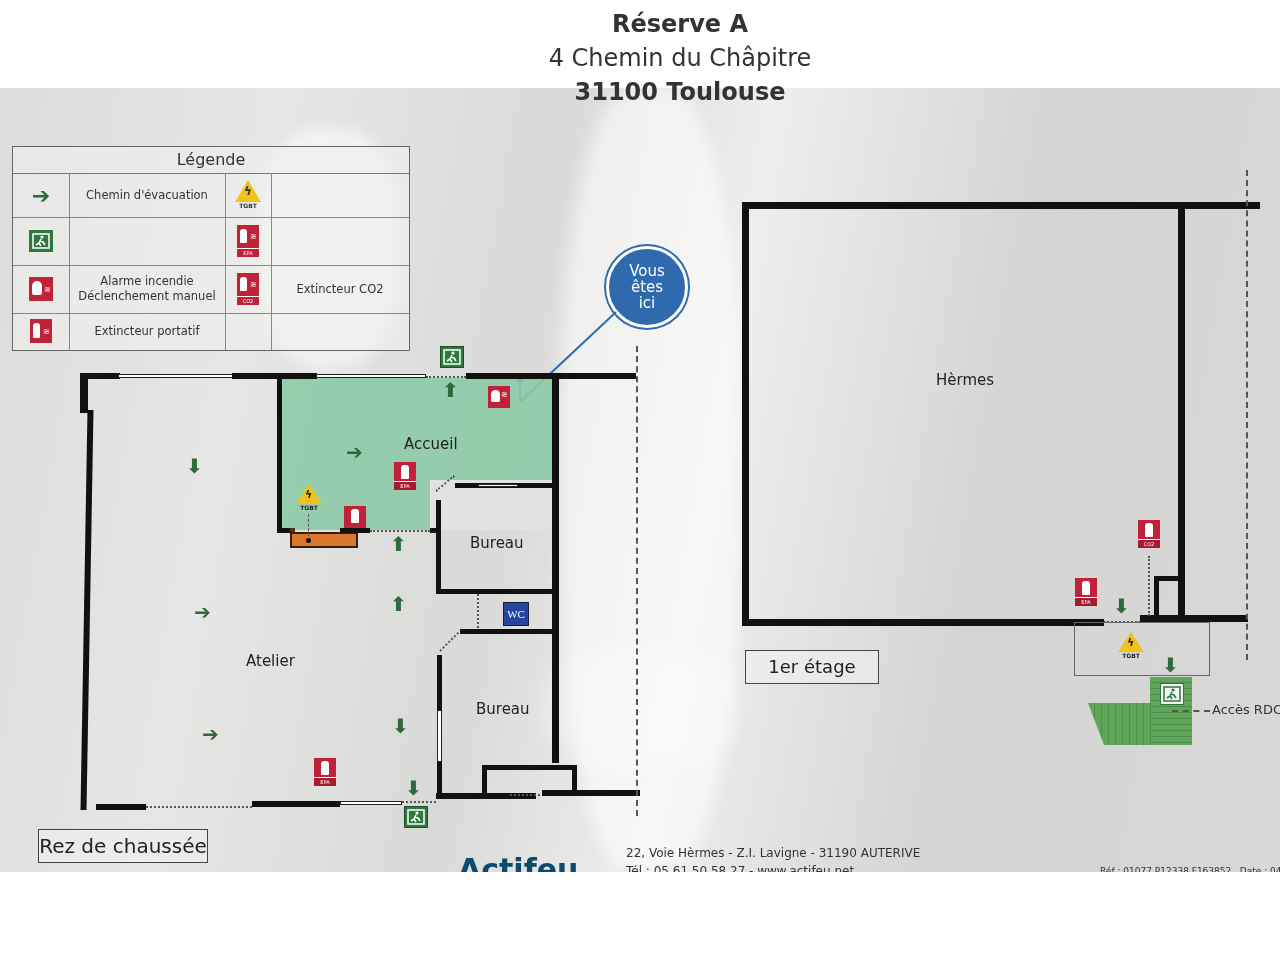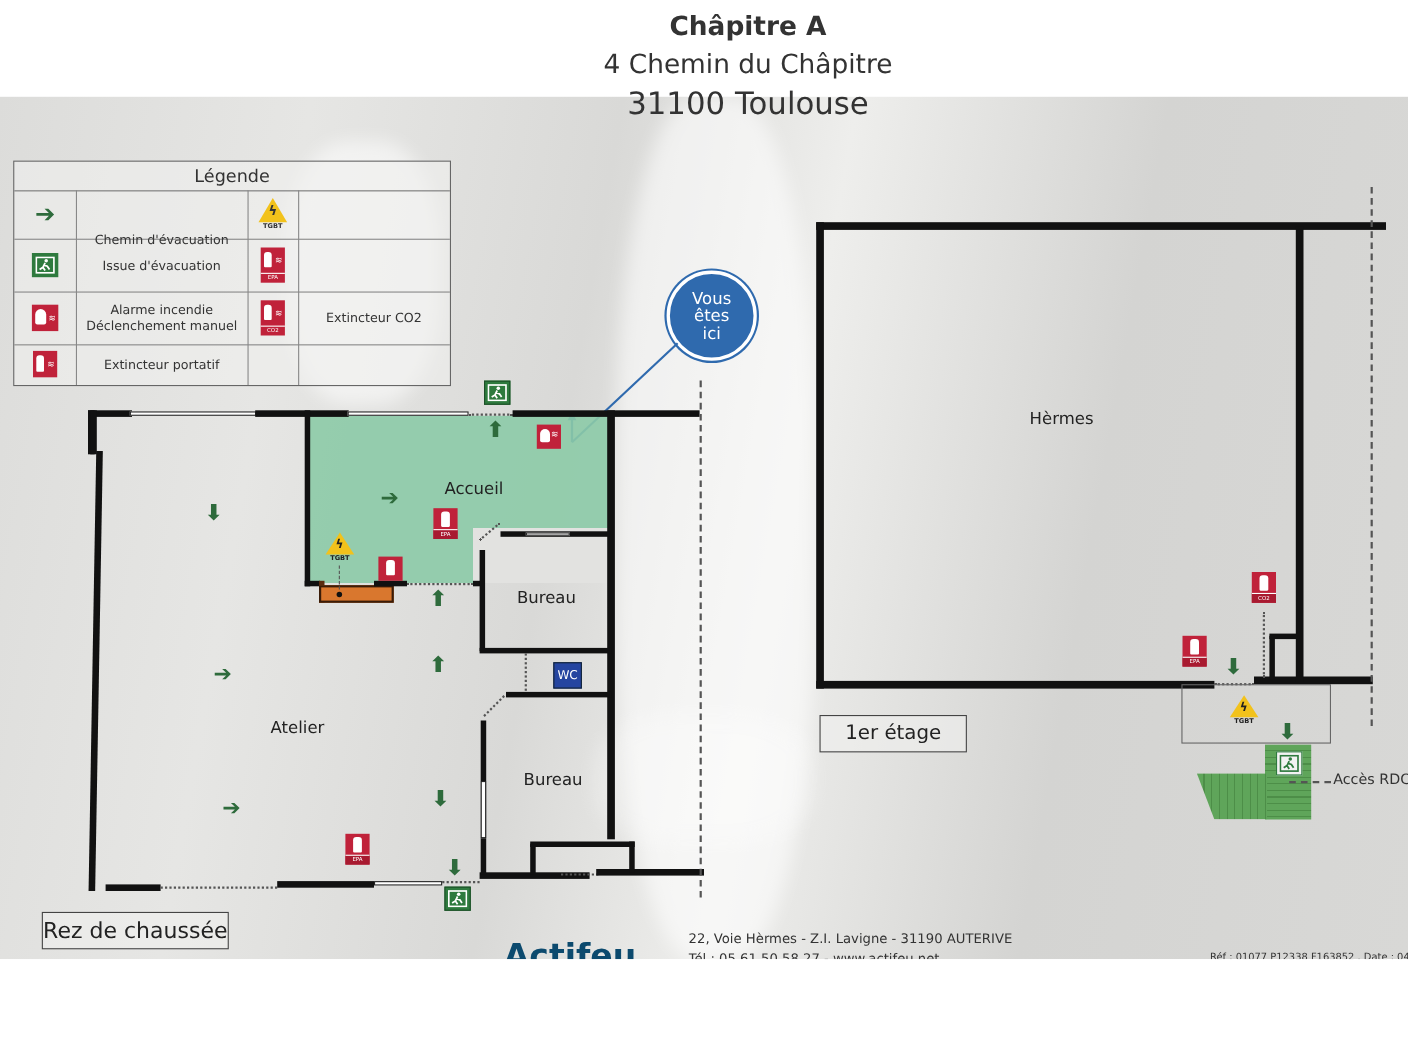--- a/index.html
+++ b/index.html
@@ -3,21 +3,21 @@
 <meta charset="utf-8">
 <style>
   html,body{margin:0;padding:0;}
   body{width:1280px;height:960px;background:#ffffff;position:relative;overflow:hidden;font-family:"DejaVu Sans",sans-serif;color:#222;}
   .sheet{position:absolute;left:0;top:88px;width:1280px;height:784px;background:linear-gradient(100deg,#dcdcda 0%,#e6e6e4 20%,#d9d9d7 40%,#eeeeec 55%,#d4d4d2 75%,#d8d8d6 100%);overflow:hidden;}
   .glare{position:absolute;background:rgba(255,255,255,0.55);filter:blur(8px);border-radius:40%;}
   .abs{position:absolute;}
   .title{position:absolute;left:540px;width:280px;text-align:center;color:#333;}
   .t1{top:10px;font-size:24px;font-weight:bold;}
   .t2{top:44px;font-size:24px;text-align:center;}
-  .t3{top:78px;font-size:28px;}
+  .t3{top:78px;font-size:24px;font-weight:bold;}
   
   .legend{position:absolute;left:12px;top:58px;width:396px;height:203px;border:1.5px solid #666;background:rgba(240,240,238,0.6);}
   .legend-head{height:26px;border-bottom:1.5px solid #777;text-align:center;font-size:16px;line-height:26px;color:#333;}
   .lg-row{position:absolute;left:0;width:396px;border-bottom:1px solid #888;}
   .lg-cell{position:absolute;top:0;height:100%;display:flex;align-items:center;justify-content:center;text-align:center;font-size:11.5px;color:#333;line-height:15px;}
   .vline{position:absolute;top:26px;bottom:0;width:1px;background:#888;}
   
   .wall{position:absolute;background:#111;}
   .win{position:absolute;background:#fff;border:1px solid #222;box-sizing:border-box;}
   .dotted{position:absolute;border-top:2px dotted #555;height:0;}
@@ -32,68 +32,67 @@
   .ext .body{width:8px;height:14px;background:#fff;border-radius:3px 3px 1px 1px;margin-top:3px;}
   .ext .tag{position:absolute;bottom:0;left:0;width:100%;height:8px;font-size:5px;line-height:8px;color:#fff;text-align:center;background:#a81a30;border-top:1px solid #fff;}
   .ext.plain{height:22px;}
   .alarm{position:absolute;width:22px;height:22px;background:#c0223a;}
   .tgbt{position:absolute;width:26px;height:28px;}
   .tgbt .tri{width:0;height:0;border-left:13px solid transparent;border-right:13px solid transparent;border-bottom:20px solid #f2c21b;position:relative;}
   .tgbt .bolt{position:absolute;left:9px;top:4px;font-size:11px;color:#222;font-weight:bold;}
   .tgbt .lbl{font-size:6px;text-align:center;color:#222;font-weight:bold;}
   .label-box{position:absolute;border:1.5px solid #444;background:rgba(240,240,238,0.6);font-size:20px;color:#222;text-align:center;}
   .youare{position:absolute;left:606px;top:246px;width:76px;height:76px;border-radius:50%;background:#2f6aae;border:3px solid #fff;box-shadow:0 0 0 2px #2f6aae;color:#fff;text-align:center;font-size:15px;line-height:16px;display:flex;align-items:center;justify-content:center;}
-  .wc{position:absolute;left:503px;top:602px;width:24px;height:22px;background:#2545a0;color:#fff;font-size:11px;line-height:22px;text-align:center;border:1px solid #123;}
+  .wc{position:absolute;left:503px;top:602px;width:24px;height:22px;background:#2545a0;color:#fff;font-size:11px;line-height:22px;text-align:center;border:1px solid #123;font-family:Liberation Serif, serif;}
   .footer{position:absolute;font-size:12px;color:#333;}
   .logo{position:absolute;left:458px;top:850px;font-size:30px;color:#0c4a6e;font-weight:bold;height:22px;overflow:hidden;line-height:40px;}
 </style>
 </head>
 <body>
 
 <div class="sheet">
   <div class="glare" style="left:560px;top:0;width:180px;height:784px;"></div>
   <div class="glare" style="left:260px;top:40px;width:140px;height:240px;"></div>
   <div class="glare" style="left:540px;top:560px;width:200px;height:120px;opacity:0.5"></div>
 </div>
 
-<div class="title t1">Châpitre A</div>
+<div class="title t1">Réserve A</div>
 <div class="title t2">4 Chemin du Châpitre</div>
 <div class="title t3">31100 Toulouse</div>
 
 <div class="legend" style="top:146px;">
   <div class="legend-head">Légende</div>
   <div class="vline" style="left:56px;"></div>
   <div class="vline" style="left:212px;"></div>
   <div class="vline" style="left:258px;"></div>
 
   <div class="lg-row" style="top:26px;height:44px;">
     <div class="lg-cell" style="left:0;width:56px;">
         <span style="color:#2e6b3c;font-size:22px;font-weight:bold;">➔</span>
       </div>
-    <div class="lg-cell" style="left:56px;width:156px;margin-top:23px;">Chemin d'évacuation</div>
+    <div class="lg-cell" style="left:56px;width:156px;">Chemin d'évacuation</div>
     <div class="lg-cell" style="left:212px;width:46px;">
       <div style="position:relative;width:26px;height:30px;">
         <div style="width:0;height:0;border-left:13px solid transparent;border-right:13px solid transparent;border-bottom:22px solid #f2c21b;"></div>
         <div style="position:absolute;left:9px;top:4px;font-size:12px;font-weight:bold;">ϟ</div>
         <div style="font-size:6px;font-weight:bold;line-height:8px;">TGBT</div>
       </div>
     </div>
   </div>
 
   <div class="lg-row" style="top:70px;height:48px;">
     <div class="lg-cell" style="left:0;width:56px;">
       <div style="width:24px;height:22px;background:#2e7a3e;display:flex;align-items:center;justify-content:center;">
         <svg width="18" height="16" viewBox="0 0 18 16">
             <rect x="1" y="1" width="16" height="14" fill="none" stroke="#fff" stroke-width="1.5"></rect>
             <circle cx="10" cy="4" r="1.6" fill="#fff"></circle>
             <path d="M9 6 L7 10 L4 12 M8 8 L11 9 L13 12 M7 10 L9 13" stroke="#fff" stroke-width="1.6" fill="none"></path>
           </svg>
       </div>
     </div>
-    <div class="lg-cell" style="left:56px;width:156px;">Issue d'évacuation</div>
     <div class="lg-cell" style="left:212px;width:46px;">
       <div style="position:relative;width:22px;height:32px;background:#c0223a;">
         <div style="position:absolute;left:3px;top:4px;width:7px;height:14px;background:#fff;border-radius:3px 3px 1px 1px;"></div>
         <div style="position:absolute;left:13px;top:4px;color:#fff;font-size:8px;">≋</div>
         <div style="position:absolute;left:0;bottom:0;width:22px;height:8px;font-size:5px;line-height:8px;color:#fff;text-align:center;border-top:1px solid #fff;">EPA</div>
       </div>
     </div>
   </div>
 
   <div class="lg-row" style="top:118px;height:48px;">

